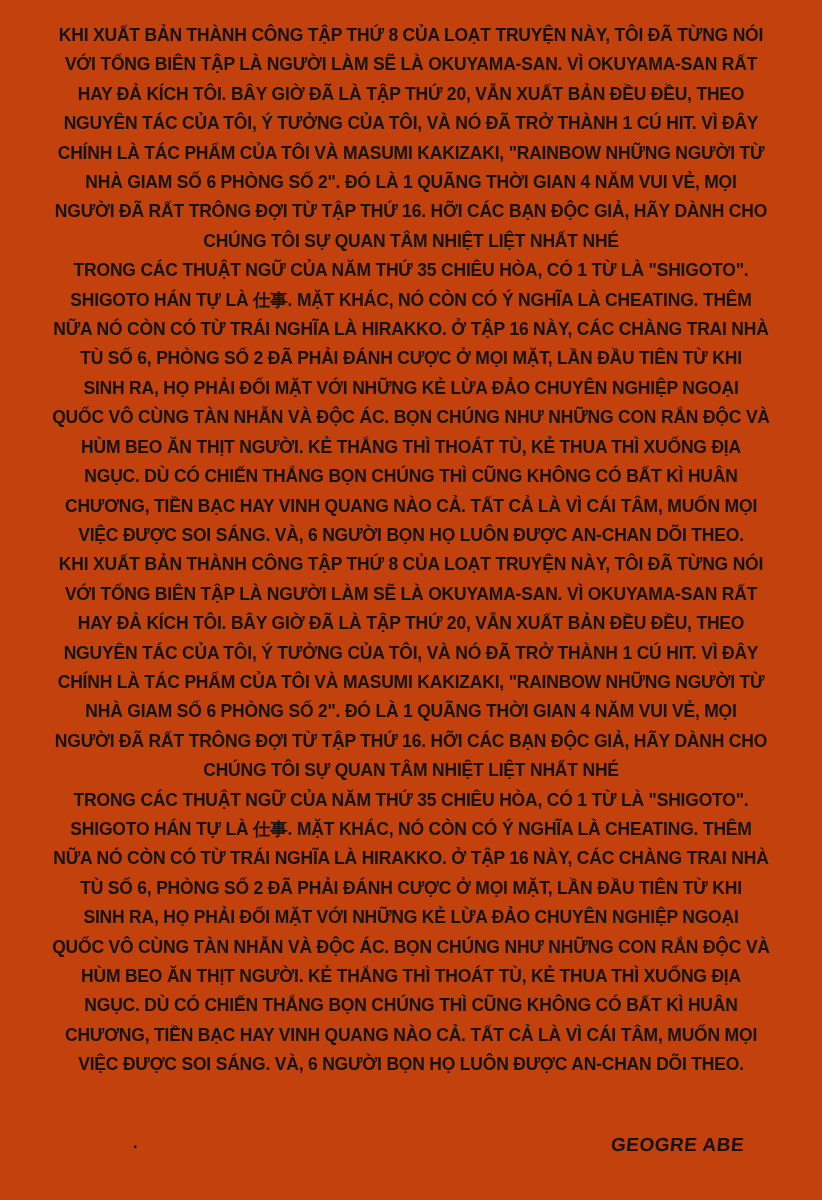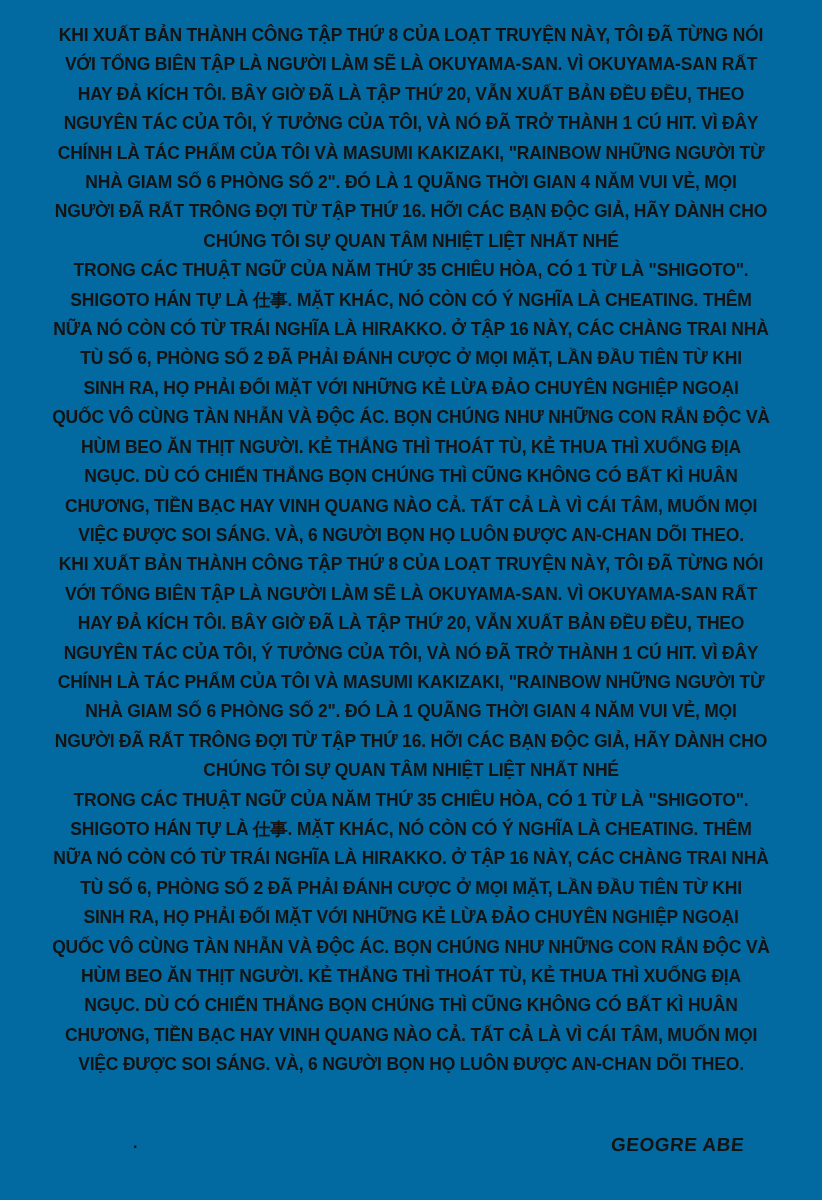--- a/index.html
+++ b/index.html
@@ -4,21 +4,21 @@
 <style>
   html, body {
     margin: 0;
     padding: 0;
     background: #ffffff;
   }
   .page {
     position: relative;
     width: 822px;
     height: 1200px;
-    background: #0369a1;
+    background: #c2410c;
     color: #141414;
     font-family: "Liberation Sans", "DejaVu Sans", sans-serif;
     overflow: hidden;
   }
   .text-block {
     position: absolute;
     top: 21px;
     left: 30px;
     right: 30px;
     text-align: center;

